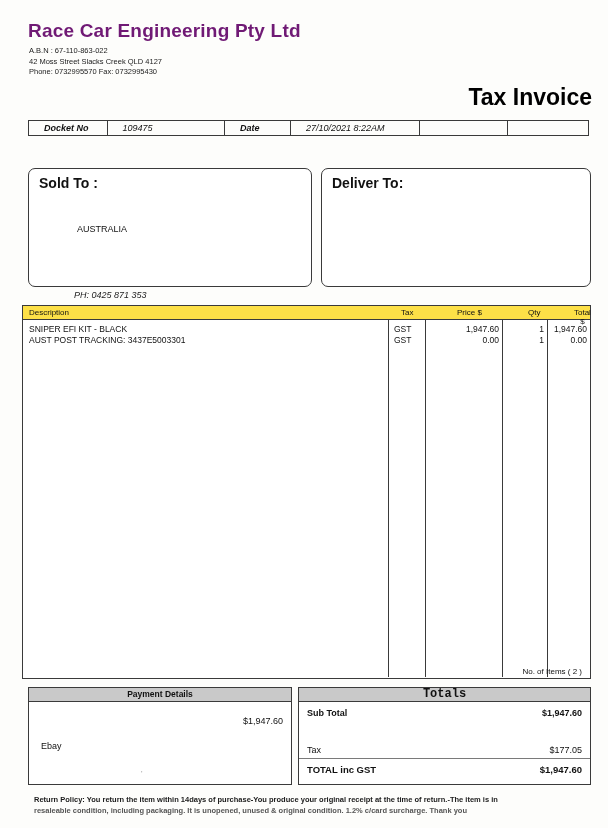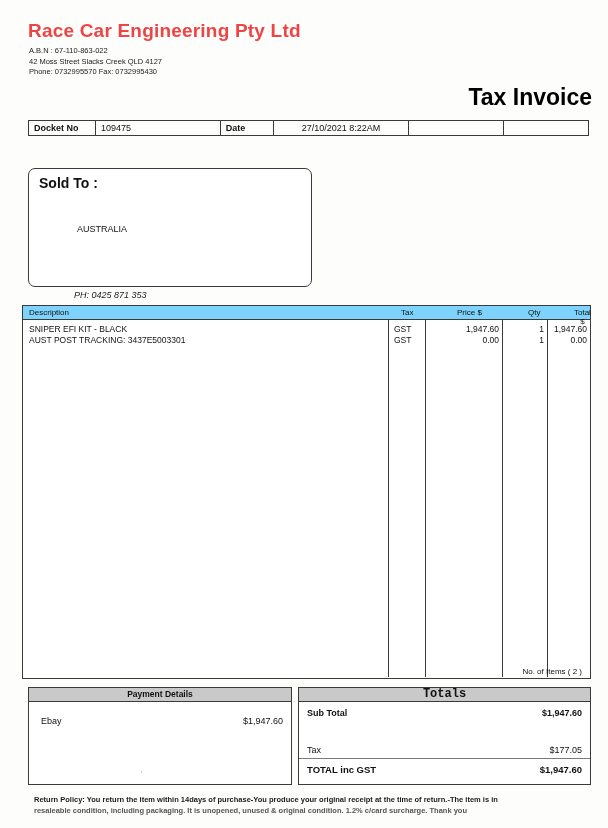--- a/index.html
+++ b/index.html
@@ -23,21 +23,21 @@
     background: #fdfdfb;
   }
   
   .company-name {
     position: absolute;
     left: 28px;
     top: 20px;
     font-size: 19px;
     font-weight: bold;
     letter-spacing: 0.2px;
-    color: #ef4444;
+    color: #701a75;
   }
   .company-meta {
     position: absolute;
     left: 29px;
     top: 46px;
     font-size: 7.5px;
     line-height: 10.5px;
     color: #222;
   }
   .tax-invoice-title {
@@ -54,28 +54,29 @@
     position: absolute;
     left: 28px;
     top: 120px;
     width: 561px;
     border-collapse: collapse;
     font-size: 9px;
   }
   .docket-table td {
     border: 1px solid #3a3a3a;
     height: 14px;
-    padding: 0 5px;
+    padding: 0 15px;
     vertical-align: middle;
+    font-style: italic;
   }
   .cell-label { font-weight: bold; font-size: 9px; width: 58px; }
   .cell-value { font-size: 9px; }
   .w-docket { width: 120px; }
   .w-datelabel { width: 44px; text-align: left; font-weight: bold; }
-  .w-date { width: 130px; text-align: center; }
+  .w-date { width: 130px; }
   .w-blank1 { width: 90px; }
   .w-blank2 { width: 80px; }
 
   
   .addr-box {
     position: absolute;
     border: 1px solid #3a3a3a;
     border-radius: 7px;
     background: #fff;
   }
@@ -110,21 +111,21 @@
     width: 567px;
     height: 372px;
     border: 1px solid #3a3a3a;
     background: #fff;
   }
   .items-head {
     position: absolute;
     left: 0; top: 0;
     width: 100%;
     height: 13px;
-    background: #7dd3fc;
+    background: #fde047;
     border-bottom: 1px solid #3a3a3a;
     font-size: 8px;
     text-align: center;
   }
   .items-head span {
     position: absolute;
     top: 2px;
   }
   .h-desc { left: 6px; }
   .h-tax { left: 378px; }
@@ -170,21 +171,21 @@
   }
   .pay-head {
     position: absolute; left: 0; top: 0; width: 100%; height: 13px;
     background: #c9c9c9; border-bottom: 1px solid #3a3a3a;
     font-size: 8.5px; font-weight: bold; text-align: center; line-height: 13px;
   }
   .pay-row {
     position: absolute; top: 28px; left: 0; width: 100%;
     font-size: 9px;
   }
-  .pay-method { position: absolute; left: 12px; }
+  .pay-method { position: absolute; left: 12px; margin-top: 25px; }
   .pay-amount { position: absolute; right: 8px; }
   .pay-faint {
     position: absolute; left: 112px; bottom: 6px;
     font-size: 8px; color: #9a9a9a;
   }
 
   .tot-box {
     position: absolute;
     left: 298px; top: 687px;
     width: 291px; height: 96px;
@@ -246,20 +247,24 @@
       <td class="w-blank2"></td>
     </tr>
   </tbody>
     </table>
 
   <div class="addr-box addr-left">
     <div class="addr-title">Sold To :</div>
     <div class="addr-body">AUSTRALIA</div>
   </div>
 
+  <div class="addr-box addr-right">
+    <div class="addr-title">Deliver To:</div>
+    <div class="addr-body"></div>
+  </div>
 
   <div class="phone-line">PH: 0425 871 353</div>
 
   <div class="items">
     <div class="items-head">
       <span class="h-desc">Description</span>
       <span class="h-tax">Tax</span>
       <span class="h-price">Price $</span>
       <span class="h-qty">Qty</span>
       <span class="h-total">Total $</span>

